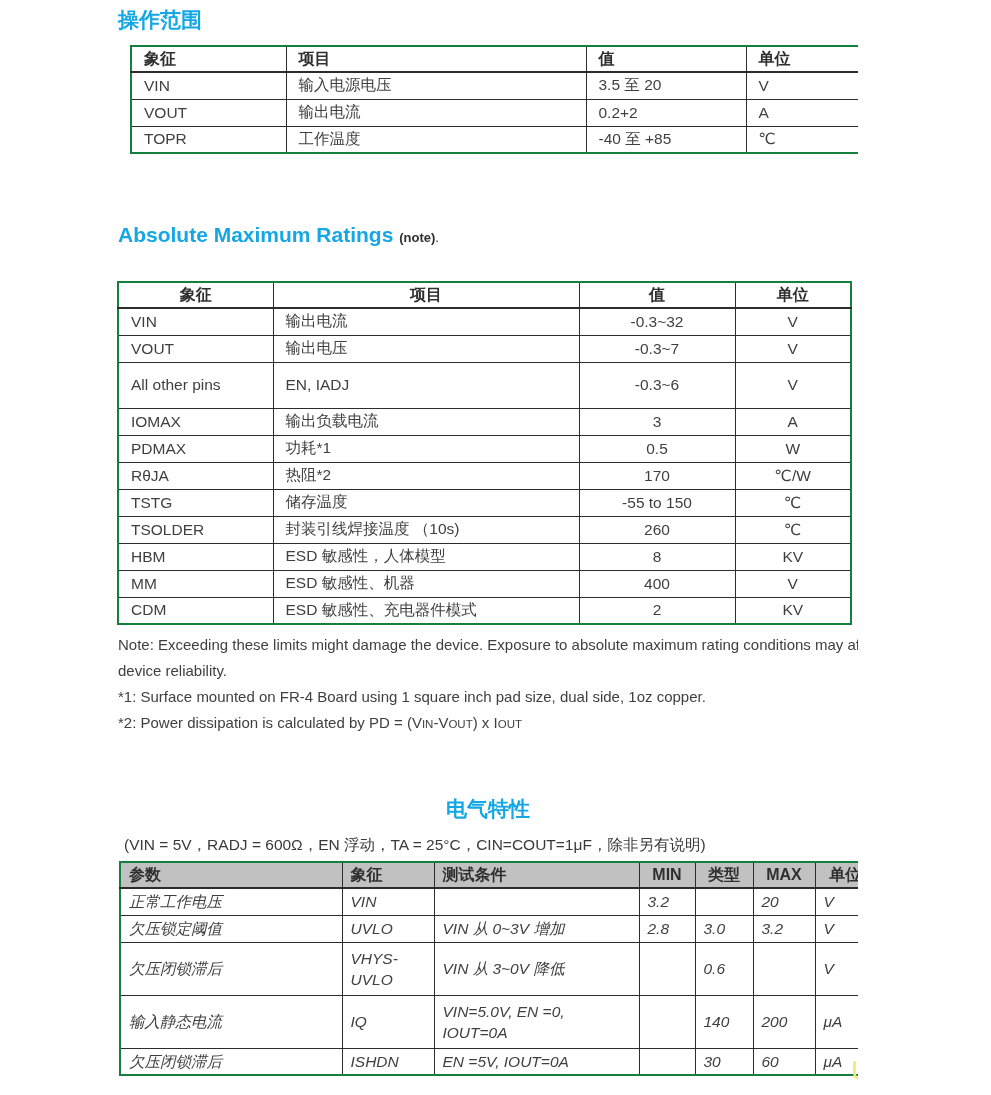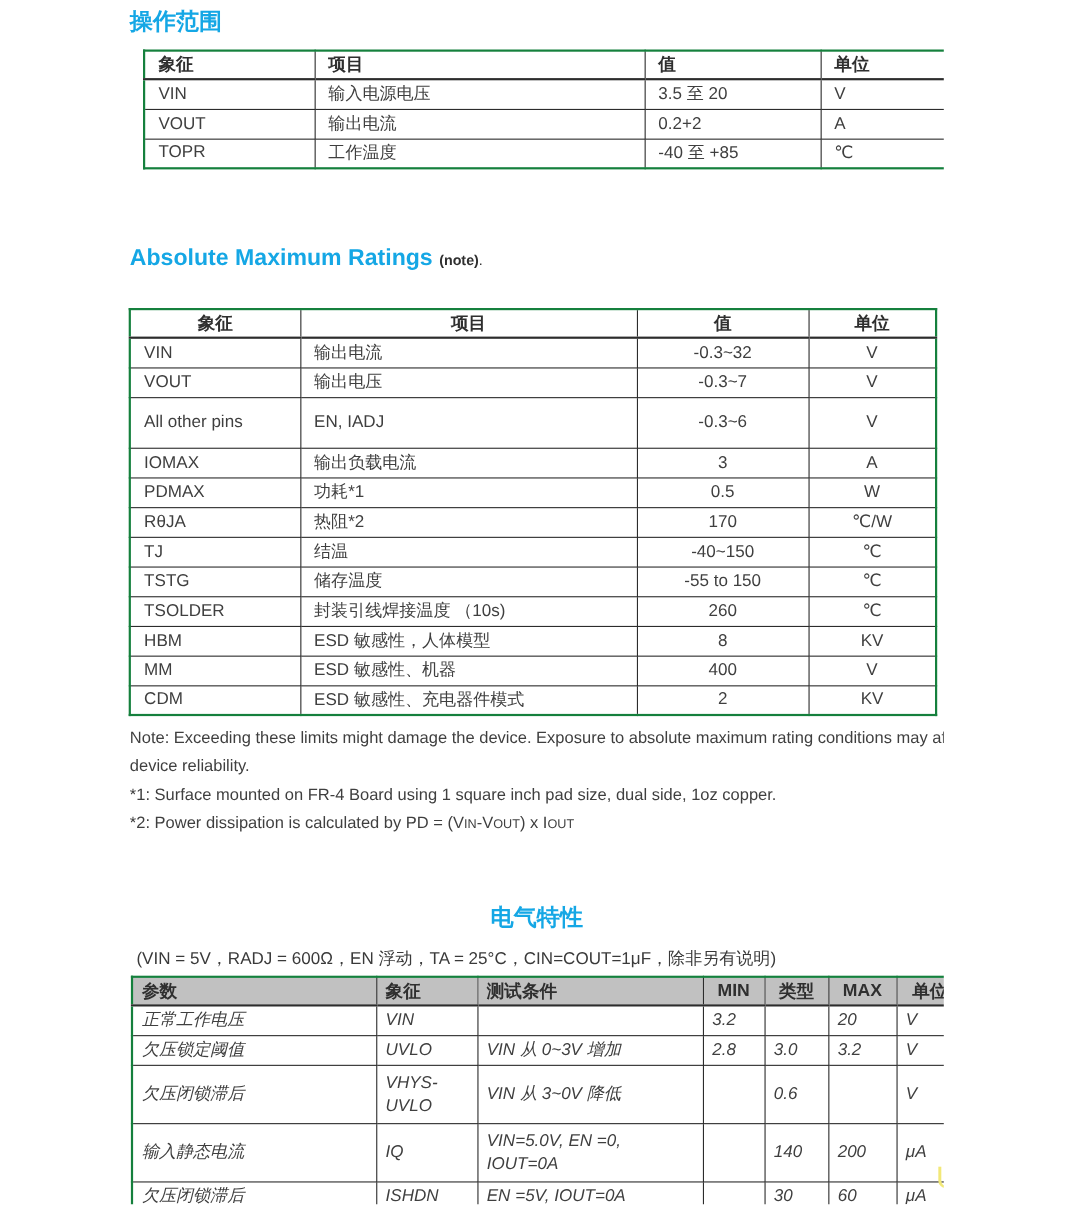--- a/index.html
+++ b/index.html
@@ -131,26 +131,20 @@
         <td>PDMAX</td>
         <td>功耗*1</td>
         <td class="c">0.5</td>
         <td class="c">W</td>
       </tr>
       <tr class="r27">
         <td>RθJA</td>
         <td>热阻*2</td>
         <td class="c">170</td>
         <td class="c">℃/W</td>
-      </tr>
-      <tr class="r27">
-        <td>TJ</td>
-        <td>结温</td>
-        <td class="c">-40~150</td>
-        <td class="c">℃</td>
       </tr>
       <tr class="r27">
         <td>TSTG</td>
         <td>储存温度</td>
         <td class="c">-55 to 150</td>
         <td class="c">℃</td>
       </tr>
       <tr class="r27">
         <td>TSOLDER</td>
         <td>封装引线焊接温度 （10s)</td>

